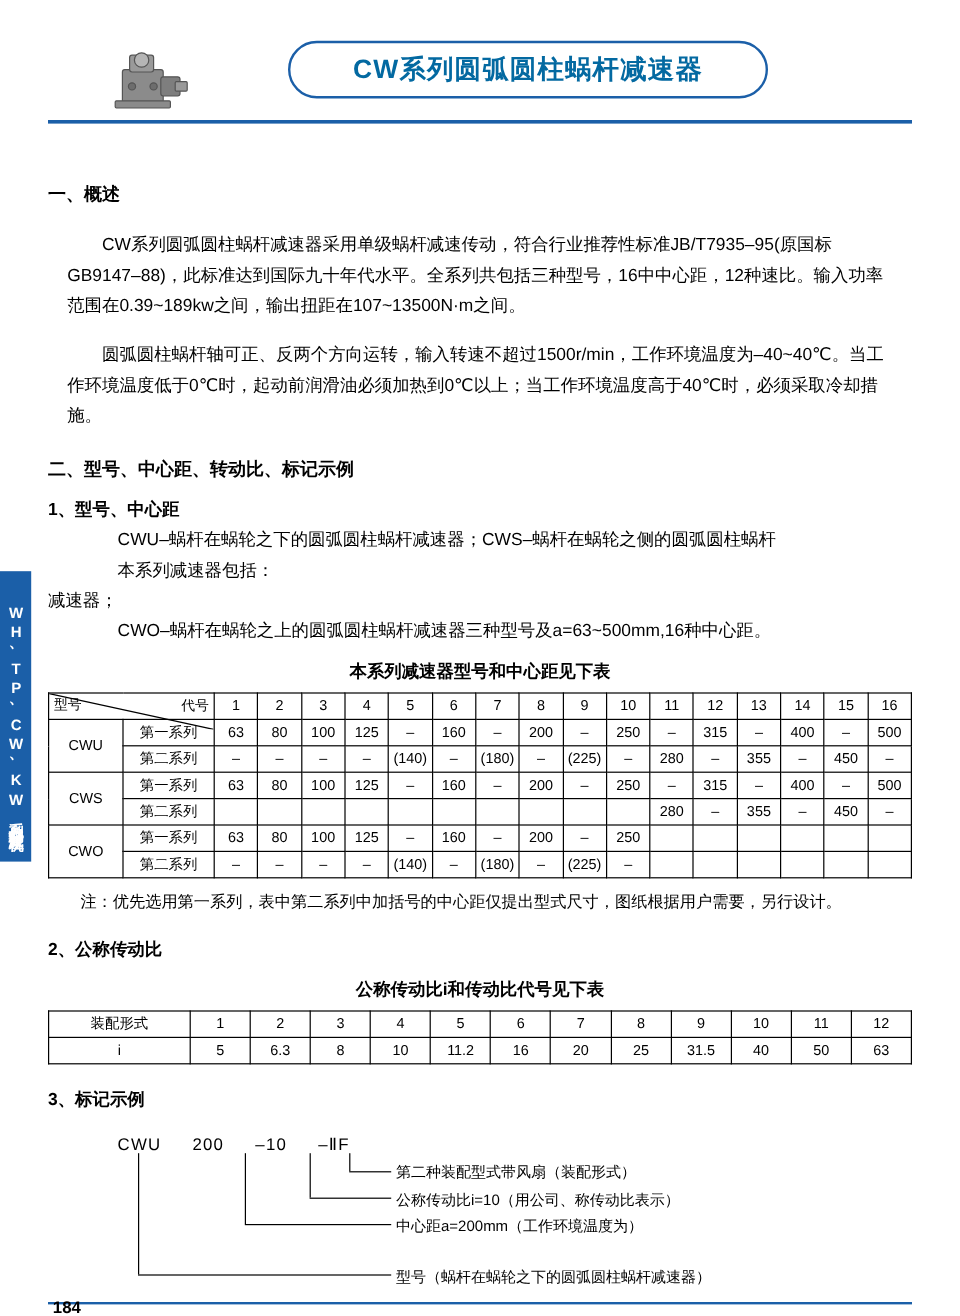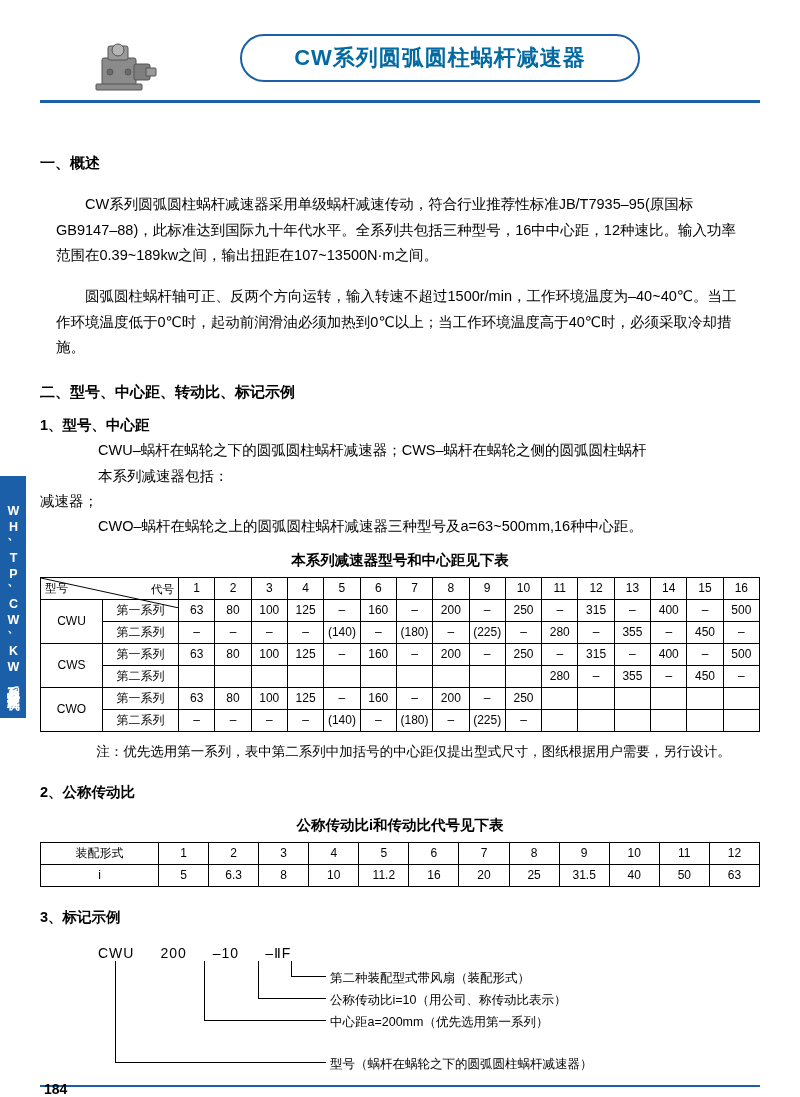--- a/index.html
+++ b/index.html
@@ -89,21 +89,20 @@
   .indent2 { text-indent: 4em; margin: 0; }
   .tbl-caption {
     font-weight: bold;
     margin: 8px 0 4px 0;
     text-align: center;
   }
   .note {
     margin: 8px 0 0 0;
     font-size: 13.5px;
     text-indent: 2em;
-    text-align: center;
   }
 
   
   .side-tab {
     position: absolute;
     left: 0;
     top: 448px;
     width: 26px;
     height: 242px;
     background: #1b5fa8;
@@ -459,23 +458,23 @@
       <div class="mark-line" style="left:251px; top:20px; width:1px; height:15px;"></div>
       <div class="mark-line" style="left:218px; top:20px; width:1px; height:37px;"></div>
       <div class="mark-line" style="left:164px; top:20px; width:1px; height:59px;"></div>
       <div class="mark-line" style="left:75px;  top:20px; width:1px; height:101px;"></div>
 
       <div class="mark-line" style="left:251px; top:35px; width:35px; height:1px;"></div>
       <div class="mark-line" style="left:218px; top:57px; width:68px; height:1px;"></div>
       <div class="mark-line" style="left:164px; top:79px; width:122px; height:1px;"></div>
       <div class="mark-line" style="left:75px;  top:121px; width:211px; height:1px;"></div>
 
-      <div class="mark-text" style="left:290px; top:27px;">第二种装配型式带风扇（装配形式）</div>
+      <div class="mark-text" style="left:290px; top:27px;font-family:Liberation Mono, monospace;">第二种装配型式带风扇（装配形式）</div>
       <div class="mark-text" style="left:290px; top:49px;">公称传动比i=10（用公司、称传动比表示）</div>
-      <div class="mark-text" style="left:290px; top:71px;">中心距a=200mm（优先选用第一系列）</div>
+      <div class="mark-text" style="left:290px; top:71px;">中心距a=200mm（工作环境温度为）</div>
       <div class="mark-text" style="left:290px; top:113px;">型号（蜗杆在蜗轮之下的圆弧圆柱蜗杆减速器）</div>
     </div>
 
   </div>
 
   <div class="footer-rule"></div>
   <div class="page-num">184</div>
 
 </div>
 

